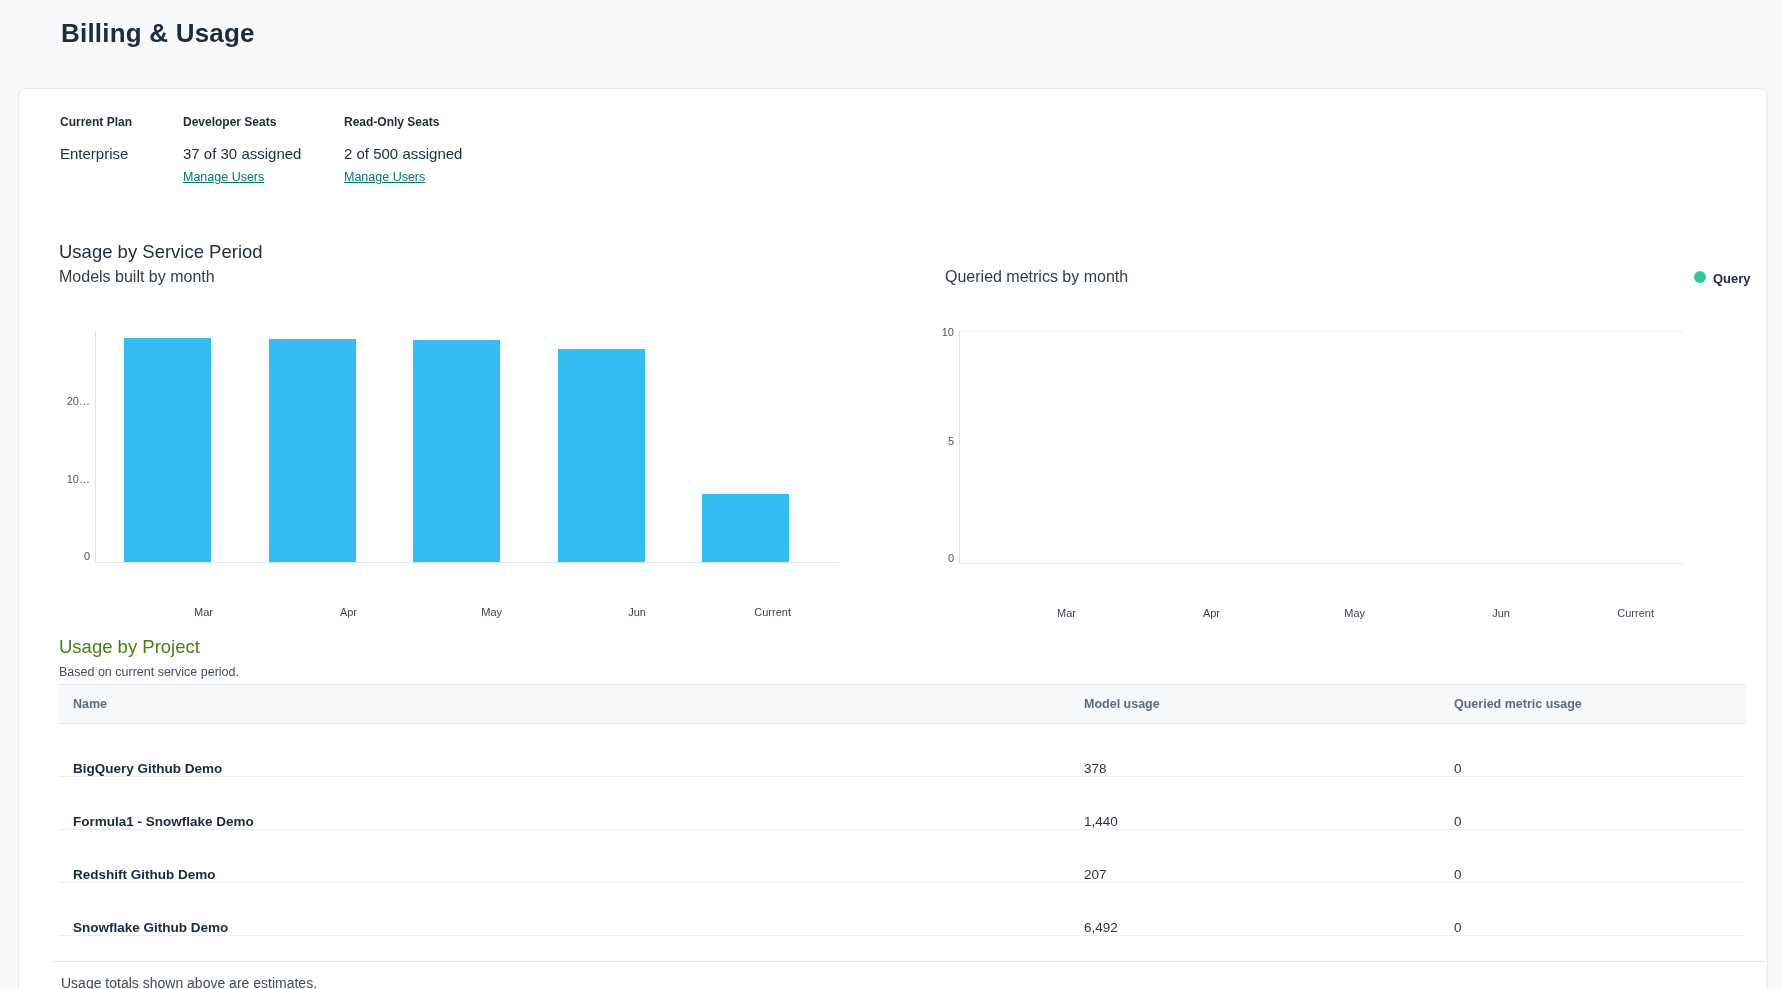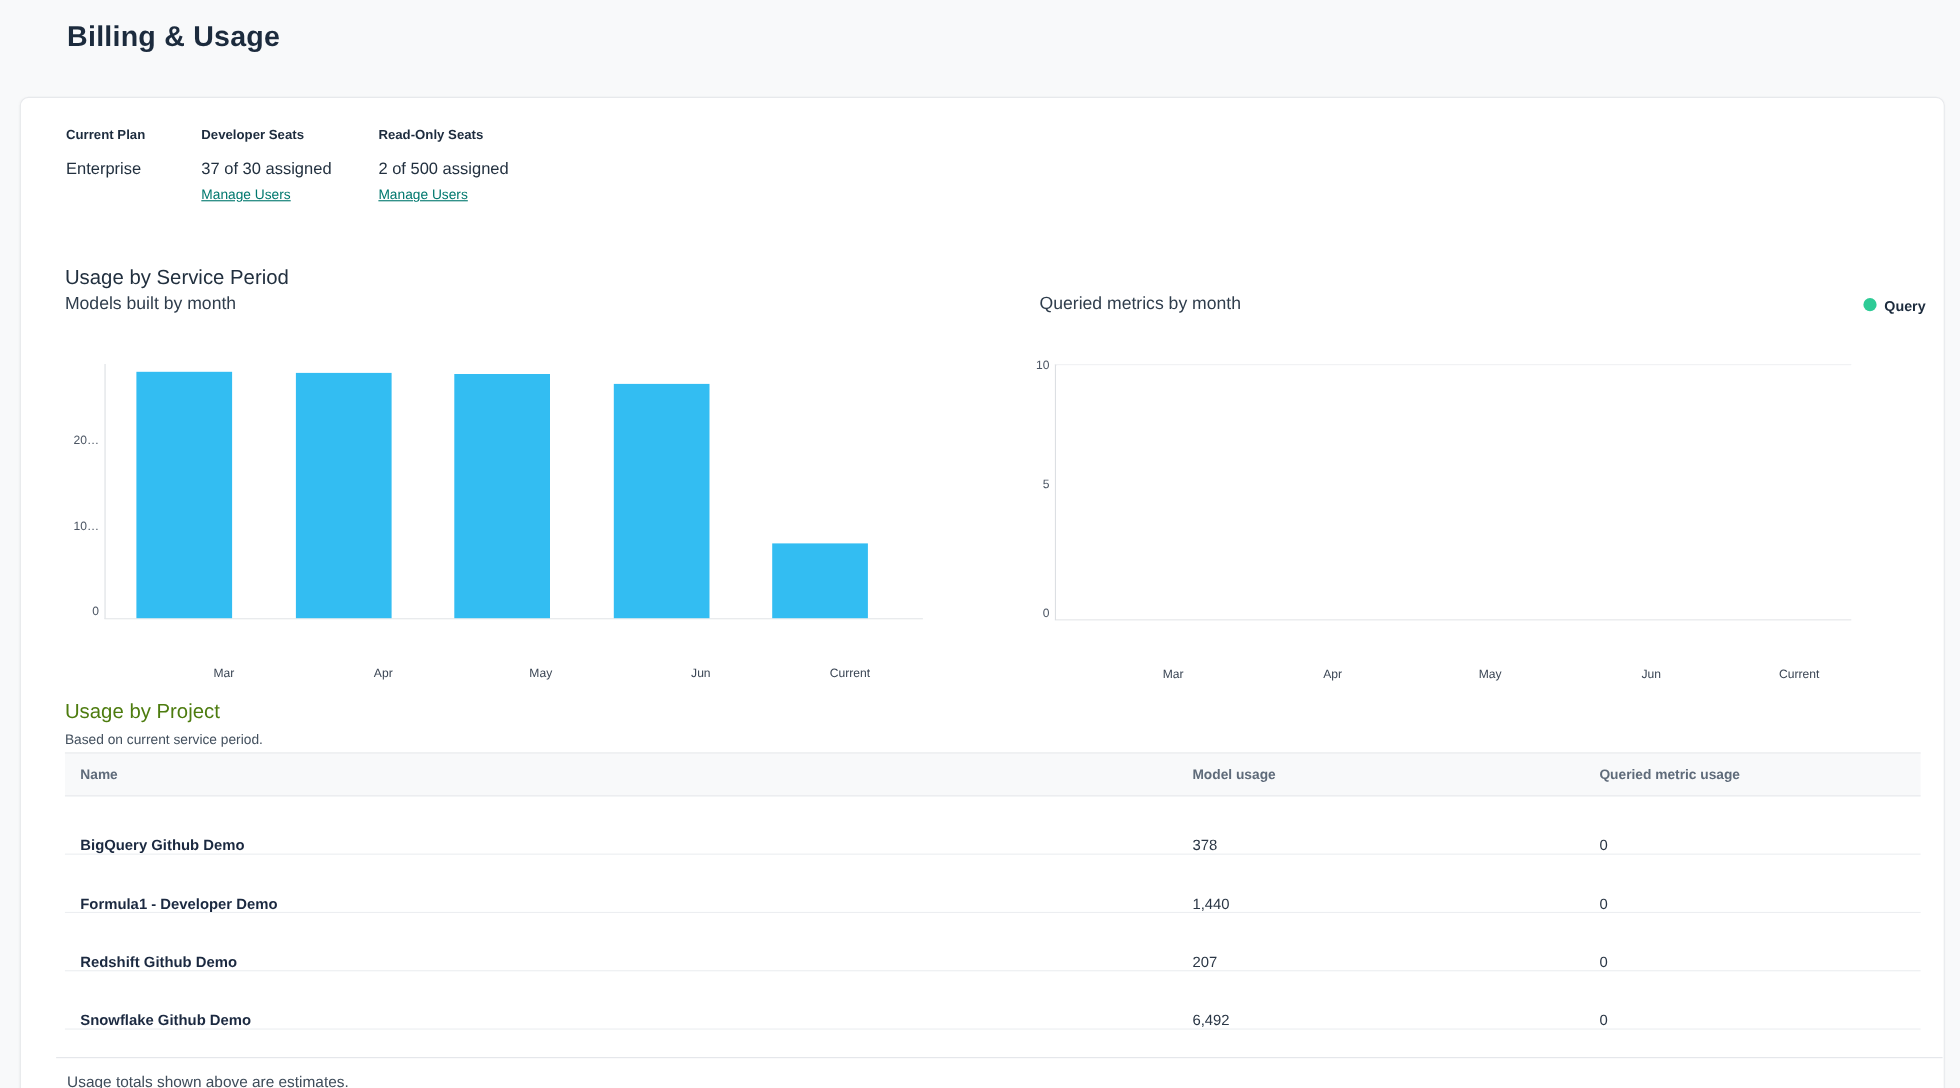--- a/index.html
+++ b/index.html
@@ -169,21 +169,21 @@
       <div class="cell c-name">Name</div>
       <div class="cell c-model">Model usage</div>
       <div class="cell c-queried">Queried metric usage</div>
     </div>
     <div class="trow">
       <div class="cell c-name">BigQuery Github Demo</div>
       <div class="cell c-model">378</div>
       <div class="cell c-queried">0</div>
     </div>
     <div class="trow">
-      <div class="cell c-name">Formula1 - Developer Demo</div>
+      <div class="cell c-name">Formula1 - Snowflake Demo</div>
       <div class="cell c-model">1,440</div>
       <div class="cell c-queried">0</div>
     </div>
     <div class="trow">
       <div class="cell c-name">Redshift Github Demo</div>
       <div class="cell c-model">207</div>
       <div class="cell c-queried">0</div>
     </div>
     <div class="trow">
       <div class="cell c-name">Snowflake Github Demo</div>

